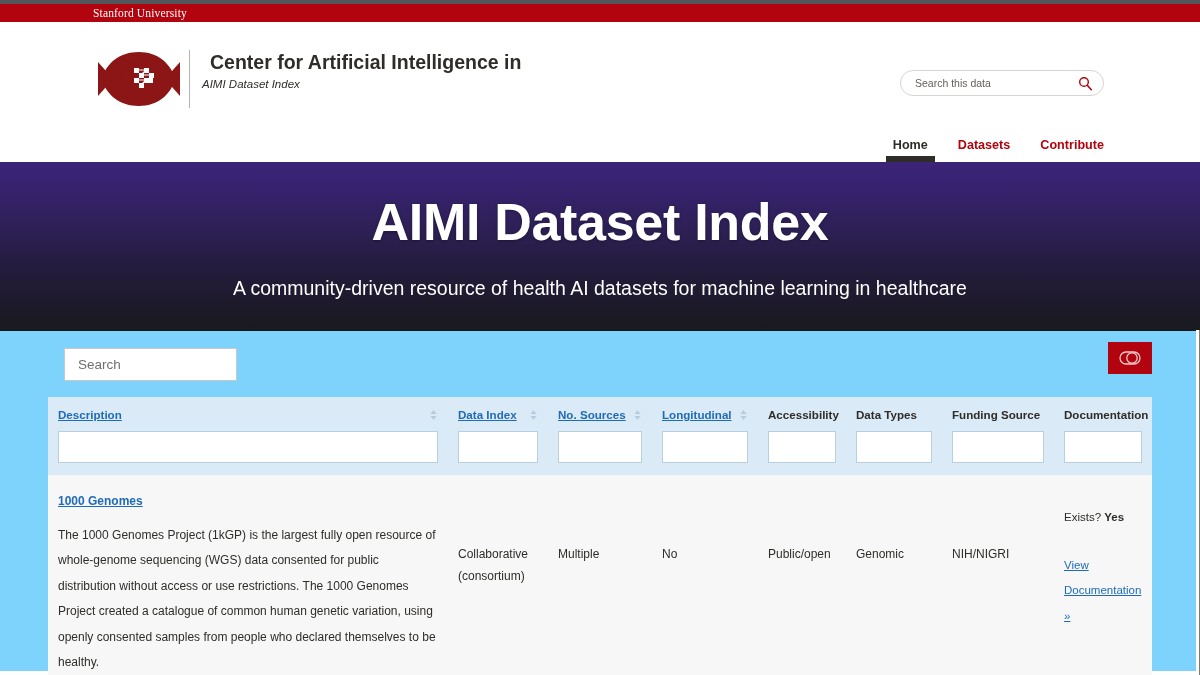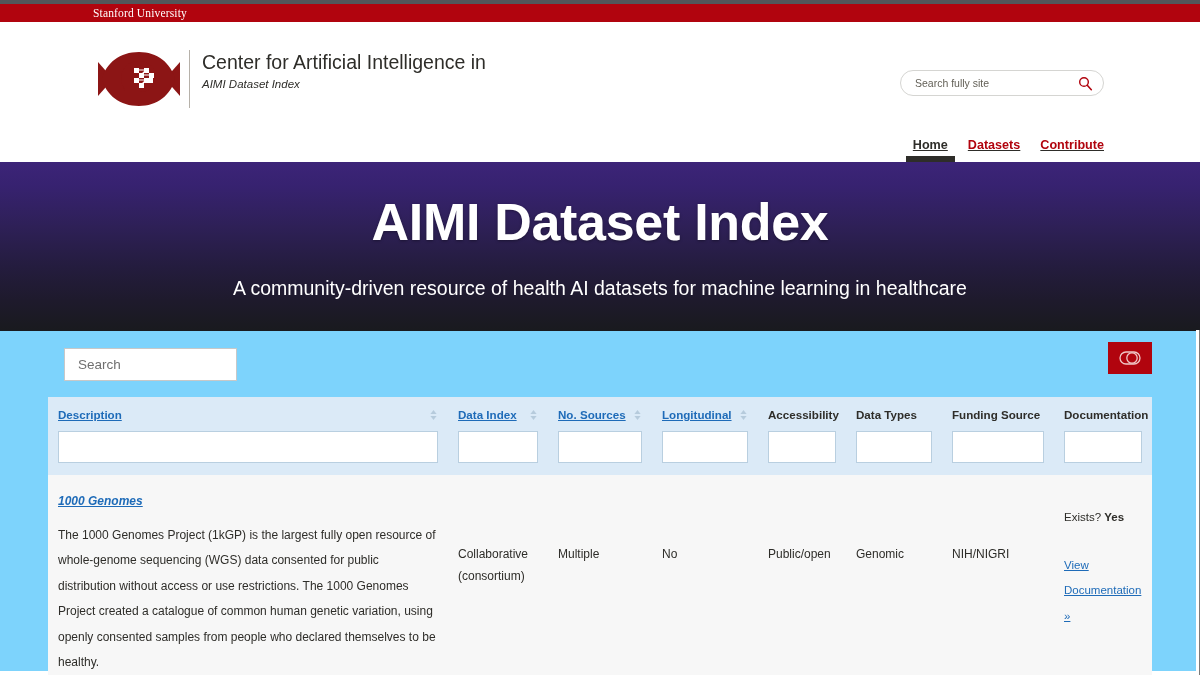--- a/index.html
+++ b/index.html
@@ -40,22 +40,23 @@
   .brand-divider {
     width: 1px; align-self: stretch;
     background: #b6b1a9;
     margin: 2px 12px 2px 4px;
   }
   .brand-text { padding-top: 1px; }
   .brand-title {
     font-size: 19.5px;
     line-height: 27px;
     color: #2e2d29;
-    font-weight: 400;
-    white-space: nowrap;
+    font-weight: 700;
+    white-space: nowrap;
+    margin-left: 8px;
   }
   .brand-sub {
     font-size: 11.5px;
     font-style: italic;
     color: #2e2d29;
     margin-top: 2px;
     white-space: nowrap;
   }
 
   
@@ -72,23 +73,22 @@
     flex: 1;
     font-size: 10.5px;
     color: #636057;
     white-space: nowrap;
   }
   .site-search .mag { width: 15px; height: 15px; flex: none; }
 
   
   .main-nav {
     position: absolute; right: 96px; bottom: 0;
-    display: flex; align-items: flex-end; gap: 20px;
+    display: flex; align-items: flex-end; gap: 30px;
     height: 34px;
-    text-decoration: underline;
   }
   .nav-item {
     font-size: 12.6px;
     font-weight: 700;
     color: #b1040e;
     position: relative;
     padding-bottom: 10px;
     line-height: 14px;
     white-space: nowrap;
     cursor: pointer;
@@ -208,21 +208,20 @@
     line-height: 22px;
   }
   .ds-link {
     display: inline-block;
     color: #1e6bb8;
     font-weight: 700;
     text-decoration: underline;
     font-size: 12px;
     margin-bottom: 8px;
     cursor: pointer;
-    font-style: italic;
   }
   .ds-desc {
     font-size: 12px;
     line-height: 25.5px;
     color: #2e2d29;
   }
   .doc-cell { padding-top: 30px !important; line-height: 20px; }
   .doc-exists { font-size: 11.5px; margin-bottom: 22px; white-space: nowrap; }
   .doc-exists b { font-weight: 700; }
   .doc-link {
@@ -285,21 +284,21 @@
 
     <div class="brand-divider"></div>
 
     <div class="brand-text">
       <div class="brand-title">Center for Artificial Intelligence in</div>
       <div class="brand-sub">AIMI Dataset Index</div>
     </div>
   </div>
 
   <div class="site-search">
-    <span class="ph">Search fully site</span>
+    <span class="ph">Search this data</span>
     <svg class="mag" viewBox="0 0 16 16">
       <circle cx="6.4" cy="6.4" r="4.6" fill="none" stroke="#b1040e" stroke-width="1.5"></circle>
       <line x1="9.9" y1="9.9" x2="14.2" y2="14.6" stroke="#b1040e" stroke-width="1.7" stroke-linecap="round"></line>
     </svg>
   </div>
 
   <nav class="main-nav">
     <div class="nav-item active">Home</div>
     <div class="nav-item">Datasets</div>
     <div class="nav-item">Contribute</div>

